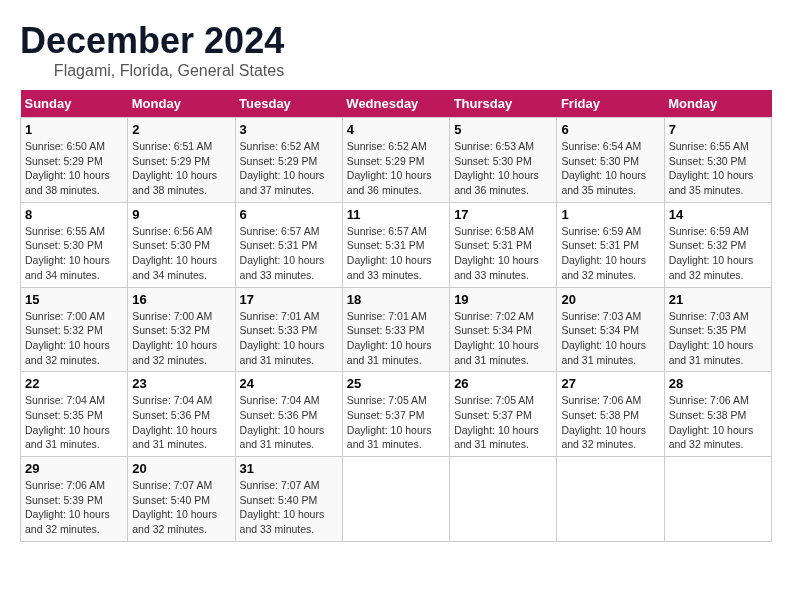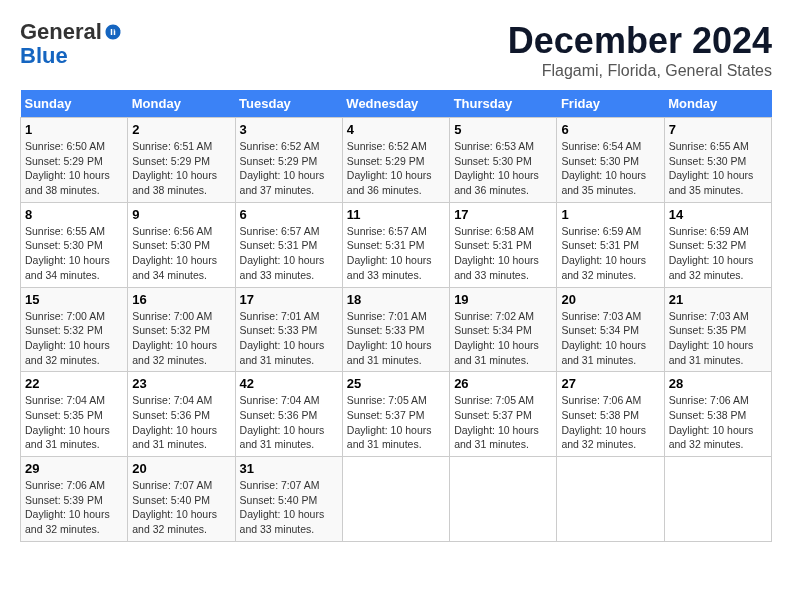--- a/index.html
+++ b/index.html
@@ -42,21 +42,21 @@
     .calendar-subtitle {
       font-size: 16px;
       color: #555;
     }
     table {
       width: 100%;
       border-collapse: collapse;
       font-size: 11px;
     }
     thead th {
-      background-color: #3b82f6;
+      background-color: #be185d;
       color: #fff;
       padding: 6px 4px;
       text-align: left;
       font-size: 13px;
       font-weight: bold;
     }
     tbody td {
       border: 1px solid #ccc;
       padding: 4px;
       vertical-align: top;
@@ -80,32 +80,20 @@
     }
     .empty-cell {
       background: #fff !important;
       border: 1px solid #ccc;
     }
   </style>
 </head>
 <body>
 
 <div class="header-area">
-  <div class="logo">
-    <div>
-      <div style="display:flex; align-items:center;">
-        <span class="logo-text">General</span>
-        <svg class="logo-icon" viewBox="0 0 24 24" fill="#1565c0">
-          <path d="M12 2C6.48 2 2 6.48 2 12s4.48 10 10 10 10-4.48 10-10S17.52 2 12 2zm-1 14H9V8h2v8zm4 0h-2V8h2v8z"></path>
-          <path d="M 14 4 Q 20 4 22 10 L 14 10 Z" fill="#1565c0"></path>
-        </svg>
-      </div>
-      <div class="logo-text" style="color:#1565c0;">Blue</div>
-    </div>
-  </div>
   <div class="title-area">
     <div class="calendar-title">December 2024</div>
     <div class="calendar-subtitle">Flagami, Florida, General States</div>
   </div>
 </div>
 
 <table>
   <thead>
     <tr>
     <th>Sunday</th>
@@ -211,21 +199,21 @@
       <tr>
         <td>
           <span class="day-num">22</span>
           <div class="day-info">Sunrise: 7:04 AM<br>Sunset: 5:35 PM<br>Daylight: 10 hours<br>and 31 minutes.</div>
         </td>
         <td>
           <span class="day-num">23</span>
           <div class="day-info">Sunrise: 7:04 AM<br>Sunset: 5:36 PM<br>Daylight: 10 hours<br>and 31 minutes.</div>
         </td>
         <td>
-          <span class="day-num">42</span>
+          <span class="day-num">24</span>
           <div class="day-info">Sunrise: 7:04 AM<br>Sunset: 5:36 PM<br>Daylight: 10 hours<br>and 31 minutes.</div>
         </td>
         <td>
           <span class="day-num">25</span>
           <div class="day-info">Sunrise: 7:05 AM<br>Sunset: 5:37 PM<br>Daylight: 10 hours<br>and 31 minutes.</div>
         </td>
         <td>
           <span class="day-num">26</span>
           <div class="day-info">Sunrise: 7:05 AM<br>Sunset: 5:37 PM<br>Daylight: 10 hours<br>and 31 minutes.</div>
         </td>

